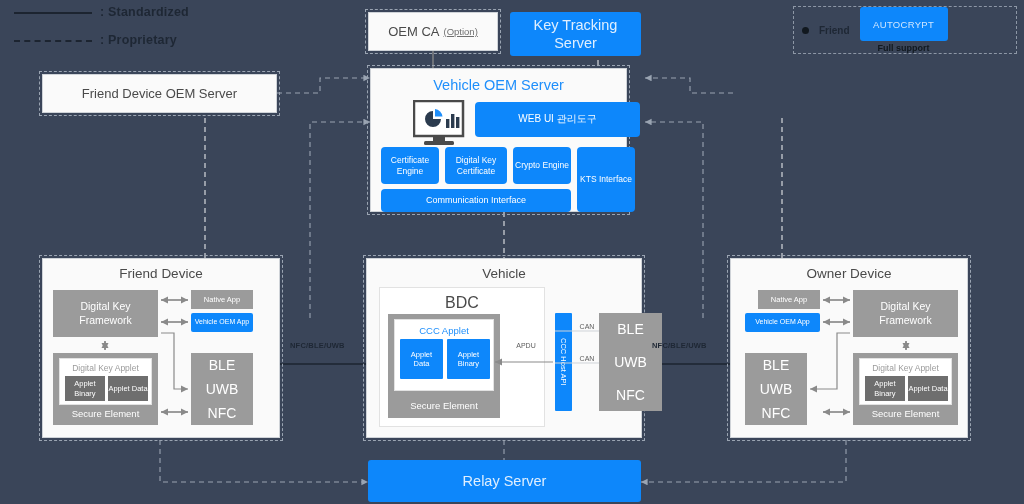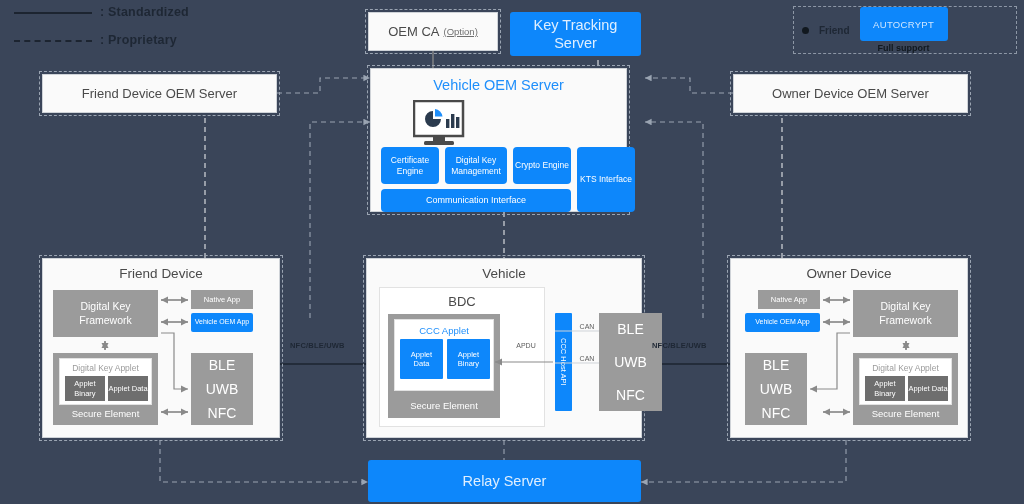--- a/index.html
+++ b/index.html
@@ -139,43 +139,41 @@
     <span style="color:#4a4a4a;font-size:13px;">OEM CA</span>
     <span style="color:#6f6f6f;font-size:9.5px;text-decoration:underline;">(Option)</span>
   </div>
 
   <div class="bluebox big abs" style="left:510px;top:12px;width:131px;height:44px;">Key Tracking Server</div>
 
   <div class="panel abs" style="left:42px;top:74px;width:235px;height:39px;display:flex;align-items:center;justify-content:center;">
     <span style="color:#4a4a4a;font-size:13px;">Friend Device OEM Server</span>
   </div>
 
-  <div class="panel abs" style="left:733px;top:74px;width:235px;height:39px;display:flex;align-items:center;justify-content:center;">
-    <span style="color:#4a4a4a;font-size:13px;">Owner Device OEM Server</span>
-  </div>
 
   <div class="panel abs" style="left:370px;top:68px;width:257px;height:144px;">
     <div class="panel-title blue" style="top:8px;">Vehicle OEM Server</div>
 
     <div class="monitor" style="left:42px;top:31px;width:57px;height:48px;">
       <svg viewBox="0 0 57 48" width="57" height="48">
         <rect x="1" y="1" width="49" height="35" fill="#ffffff" stroke="#4a4a4a" stroke-width="2.5"></rect>
         <path d="M20 11 a8 8 0 1 0 8 8 h-8 z" fill="#2b3b4e"></path>
         <path d="M22 9 a8.5 8.5 0 0 1 7.5 7.5 h-7.5 z" fill="#1f8ffb"></path>
         <rect x="33" y="19" width="3.4" height="9" fill="#2b3b4e"></rect>
         <rect x="38" y="14" width="3.4" height="14" fill="#2b3b4e"></rect>
         <rect x="43" y="17" width="3.4" height="11" fill="#2b3b4e"></rect>
         <rect x="20" y="37" width="12" height="4" fill="#4a4a4a"></rect>
         <rect x="11" y="41" width="30" height="4" rx="1.5" fill="#4a4a4a"></rect>
       </svg>
     </div>
 
+    <div class="bluebox abs" style="left:104px;top:33px;width:165px;height:35px;font-size:10px;">WEB UI 관리도구</div>
 
     <div class="bluebox abs" style="left:10px;top:78px;width:58px;height:37px;">Certificate Engine</div>
-    <div class="bluebox abs" style="left:74px;top:78px;width:62px;height:37px;">Digital Key Management</div>
+    <div class="bluebox abs" style="left:74px;top:78px;width:62px;height:37px;">Digital Key Certificate</div>
     <div class="bluebox abs" style="left:142px;top:78px;width:58px;height:37px;">Crypto Engine</div>
     <div class="bluebox abs" style="left:206px;top:78px;width:58px;height:65px;">KTS Interface</div>
 
     <div class="bluebox abs" style="left:10px;top:120px;width:190px;height:23px;font-size:9px;">Communication Interface</div>
   </div>
 
   <div class="panel abs" style="left:42px;top:258px;width:238px;height:180px;">
     <div class="panel-title" style="top:7px;">Friend Device</div>
 
     <div class="greybox abs" style="left:10px;top:31px;width:105px;height:47px;font-size:10.5px;">Digital Key Framework</div>
@@ -208,21 +206,21 @@
       <path d="M118,74 L131,74 L131,130 L145,130" fill="none" stroke="#8a8a8a" stroke-width="1.2" marker-end="url(#ar)"></path>
       <line x1="118" y1="153" x2="145" y2="153" stroke="#8a8a8a" stroke-width="1.2" marker-end="url(#ar)"></line>
       <line x1="145" y1="153" x2="118" y2="153" stroke="#8a8a8a" stroke-width="1.2" marker-end="url(#ar)"></line>
     </svg>
   </div>
 
   <div class="panel abs" style="left:366px;top:258px;width:276px;height:180px;">
     <div class="panel-title" style="top:7px;">Vehicle</div>
 
     <div class="white-inner abs" style="left:12px;top:28px;width:166px;height:140px;">
-      <div class="inner-title" style="top:6px;color:#4a4a4a;font-size:13px;">BDC</div>
+      <div class="inner-title" style="top:6px;color:#4a4a4a;font-size:16px;">BDC</div>
 
       <div class="greybox abs" style="left:8px;top:26px;width:112px;height:104px;display:block;">
         <div class="white-inner abs" style="left:6px;top:5px;width:100px;height:72px;">
           <div class="inner-title blue" style="top:5px;">CCC Applet</div>
           <div class="bluebox abs" style="left:5px;top:19px;width:43px;height:40px;font-size:7.5px;border-radius:1px;">Applet Data</div>
           <div class="bluebox abs" style="left:52px;top:19px;width:43px;height:40px;font-size:7.5px;border-radius:1px;">Applet Binary</div>
         </div>
         <div class="abs" style="left:0;right:0;bottom:6px;text-align:center;color:#ffffff;font-size:9.5px;">Secure Element</div>
       </div>
     </div>

